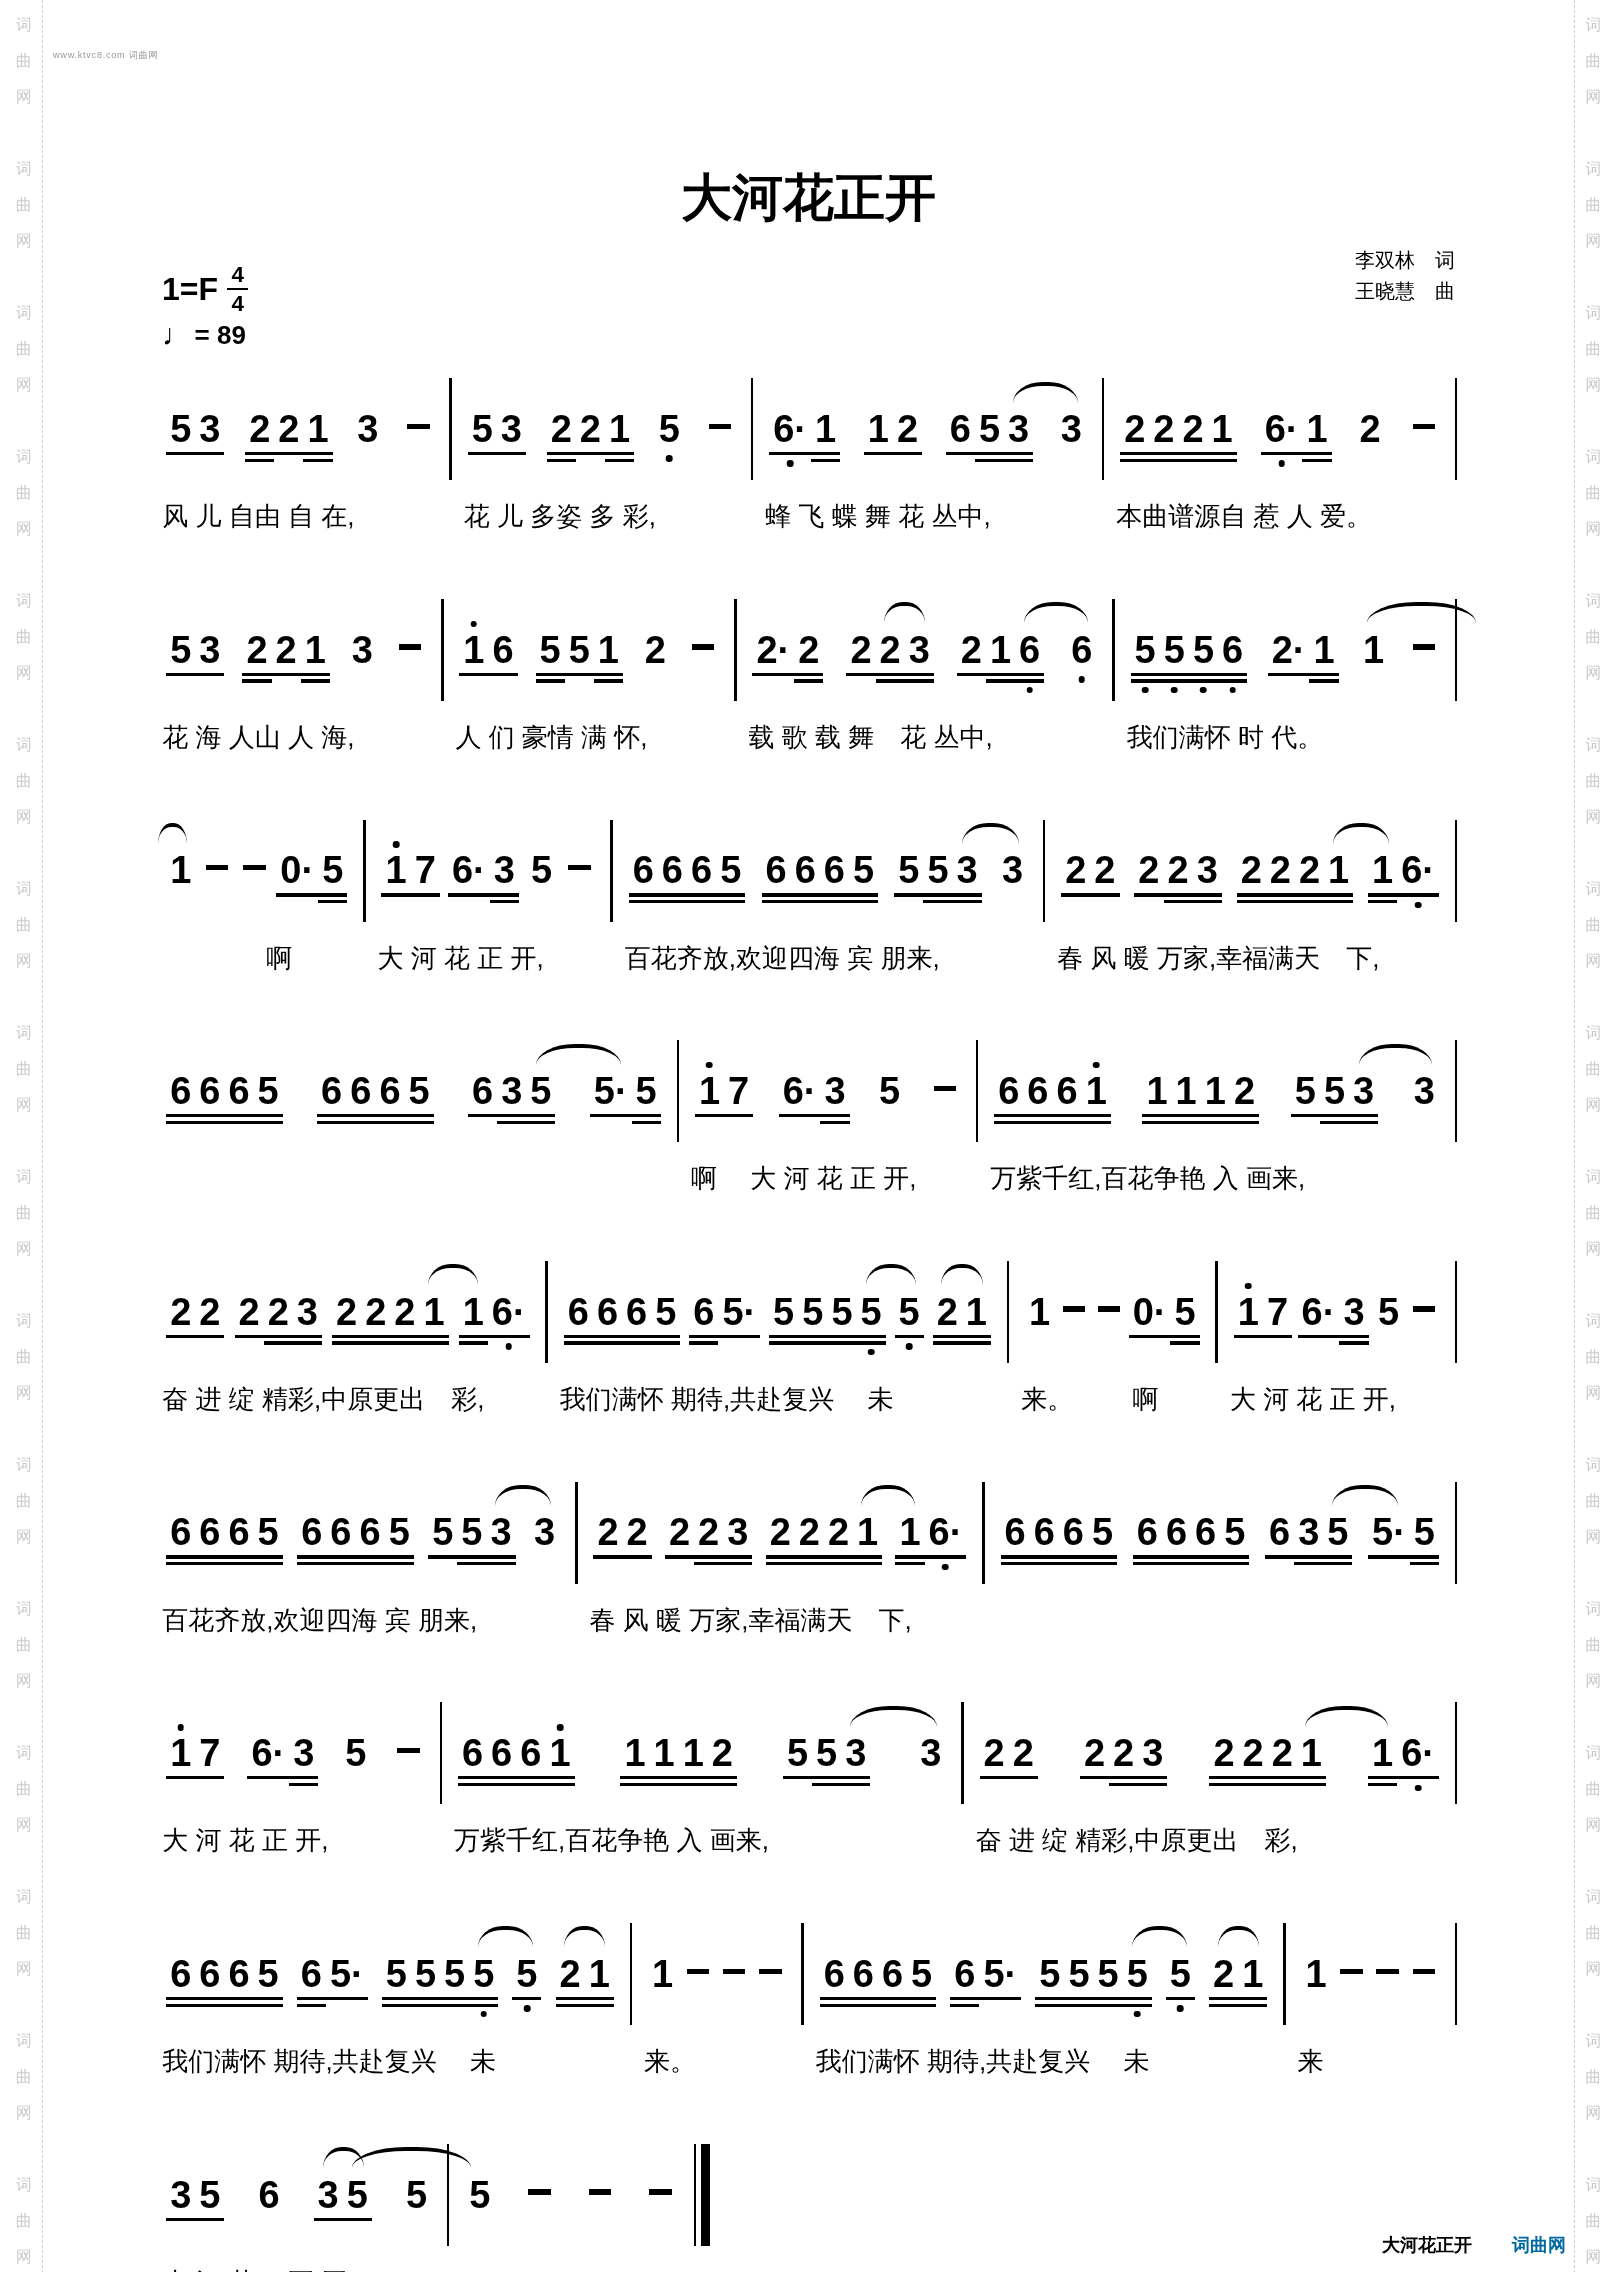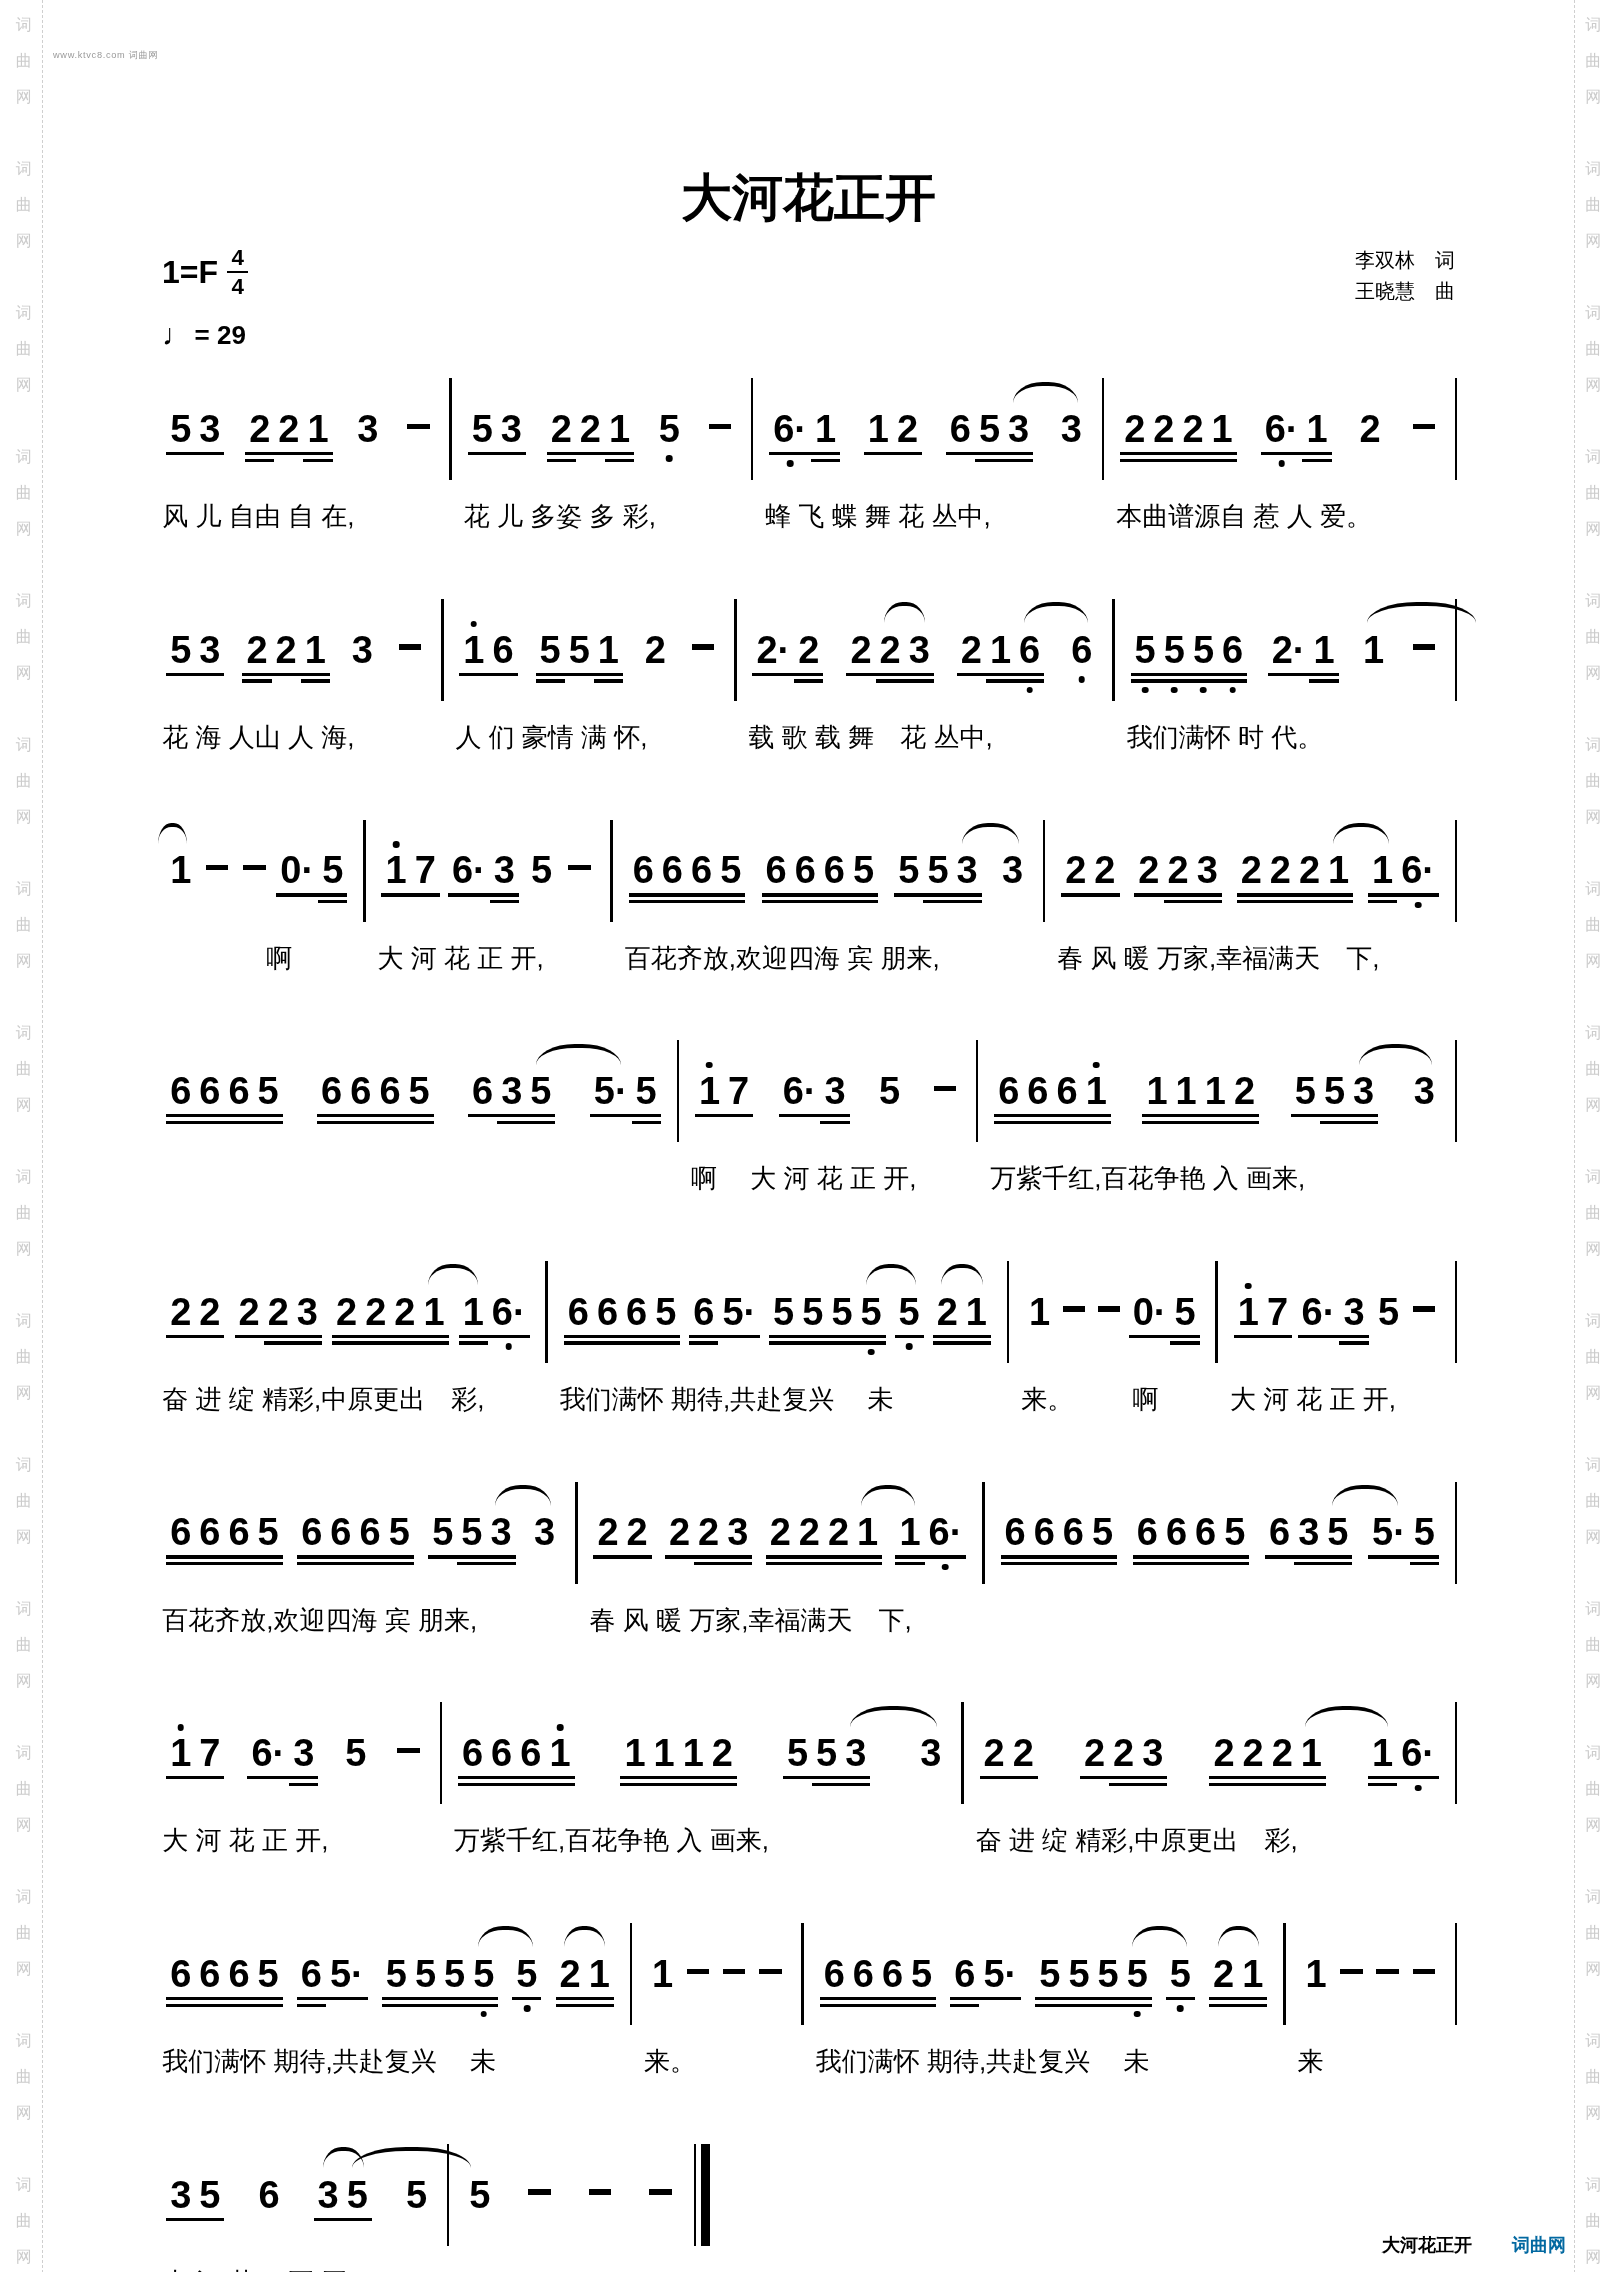--- a/index.html
+++ b/index.html
@@ -10,21 +10,21 @@
   .edge.left{left:5.3px;border-right:1.3px dashed #cfcfcf;}
   .edge.right{right:5.3px;border-left:1.3px dashed #cfcfcf;}
   .edge-text{display:block;white-space:pre-line;font-size:16px;line-height:36px;
              color:#cccccc;text-align:center;padding-top:6.6px;}
   .corner{position:absolute;left:53px;top:49px;font-size:9.2px;color:#999;letter-spacing:0.7px;}
   
   .title{position:absolute;top:164px;left:0;width:100%;text-align:center;margin:0;
          font-family:"Liberation Serif","DejaVu Serif",serif;font-size:51px;font-weight:bold;}
   .credits{position:absolute;top:245px;right:162px;text-align:left;
            font-family:"Liberation Serif","DejaVu Serif",serif;font-size:20px;line-height:1.55;}
-  .keysig{position:absolute;top:246px;left:162px;font-size:32px;font-weight:bold;display:flex;align-items:center;gap:9.2px;}
+  .keysig{position:absolute;top:263px;left:162px;font-size:32px;font-weight:bold;display:flex;align-items:center;gap:9.2px;}
   .frac{display:inline-flex;flex-direction:column;align-items:center;font-size:22.4px;line-height:1.05;font-weight:bold;}
   .fline{width:21px;height:2.6px;background:#000;margin:1.3px 0;}
   .tempo{position:absolute;top:318px;left:162px;font-size:26px;font-weight:bold;display:flex;align-items:center;gap:2.6px;}
   .tglyph{font-size:30px;}
   
   #score{position:absolute;top:373px;left:157px;right:153px;}
   .system{display:flex;align-items:flex-start;margin-bottom:61px;}
   .system.short{justify-content:flex-start;}
   .mblock{display:flex;flex-direction:column;flex-basis:auto;min-width:0;}
   .system.short .mblock{flex-grow:0 !important;}
@@ -223,21 +223,21 @@
     <span>1=F</span>
     <span class="frac">
       <span>4</span>
       <span class="fline"></span>
       <span>4</span>
     </span>
   </div>
 
   <div class="tempo">
     <span class="tglyph">♩</span>
-    <span>= 29</span>
+    <span>= 89</span>
   </div>
 
   <div id="score">
       <div class="system">
         <div class="mblock" style="flex-grow: 7;">
           <div class="notes">
             <span class="grp">
               <span class="note u1"><span class="d">5</span><i class="ul l1"></i></span>
               <span class="note u1"><span class="d">3</span><i class="ul l1"></i></span>
             </span>

